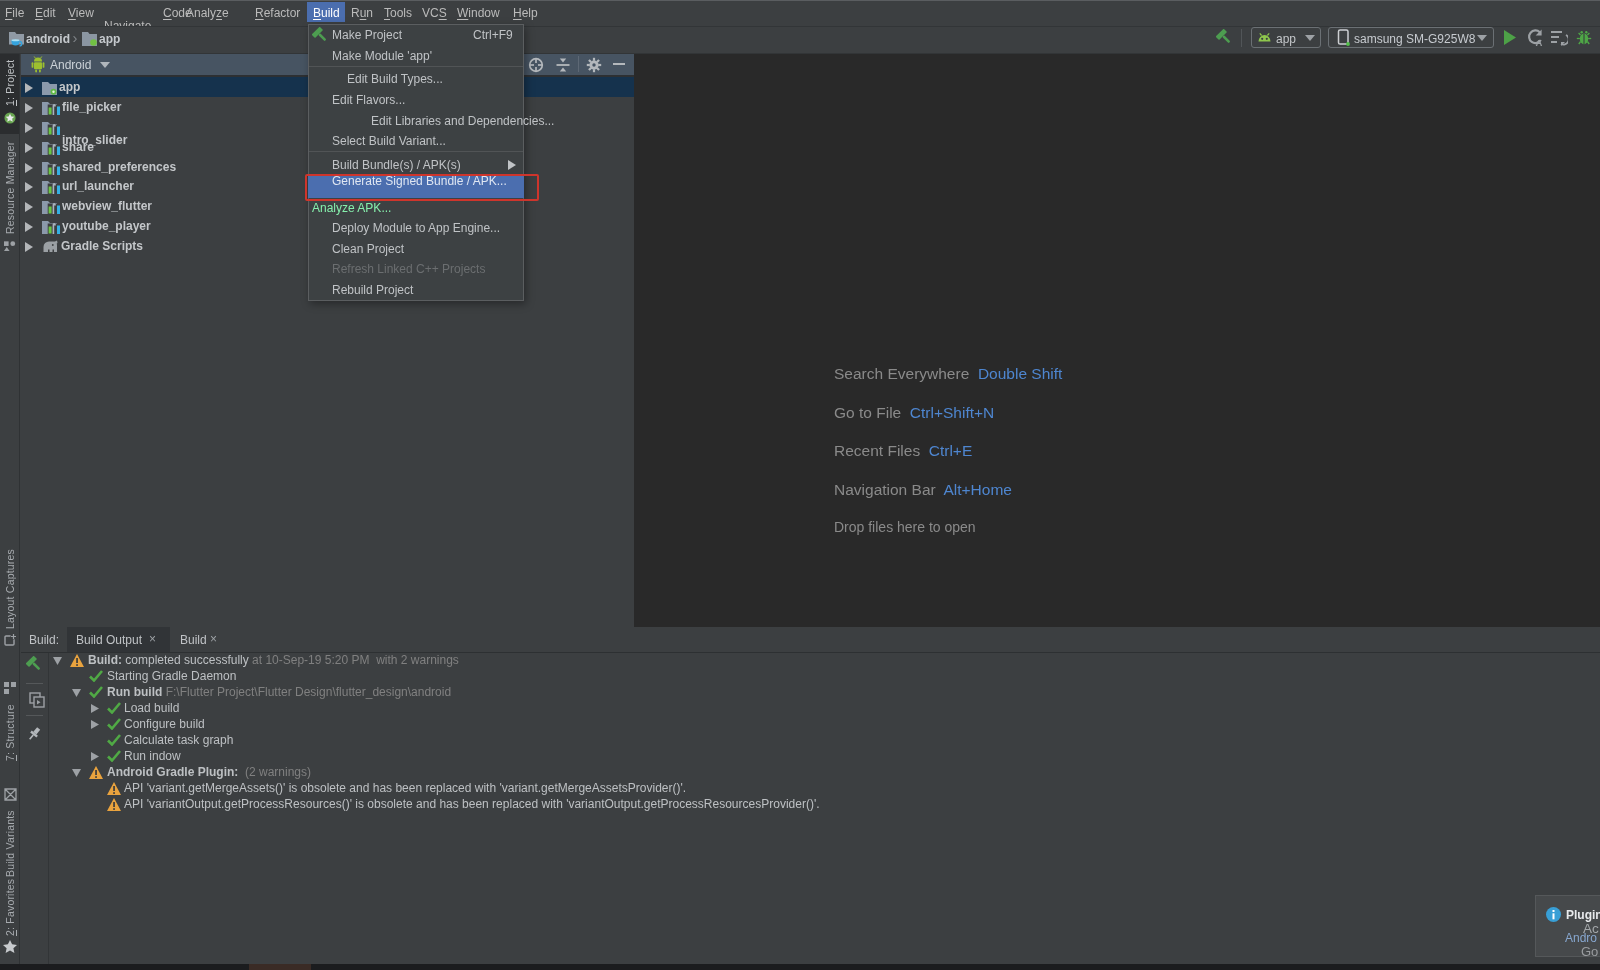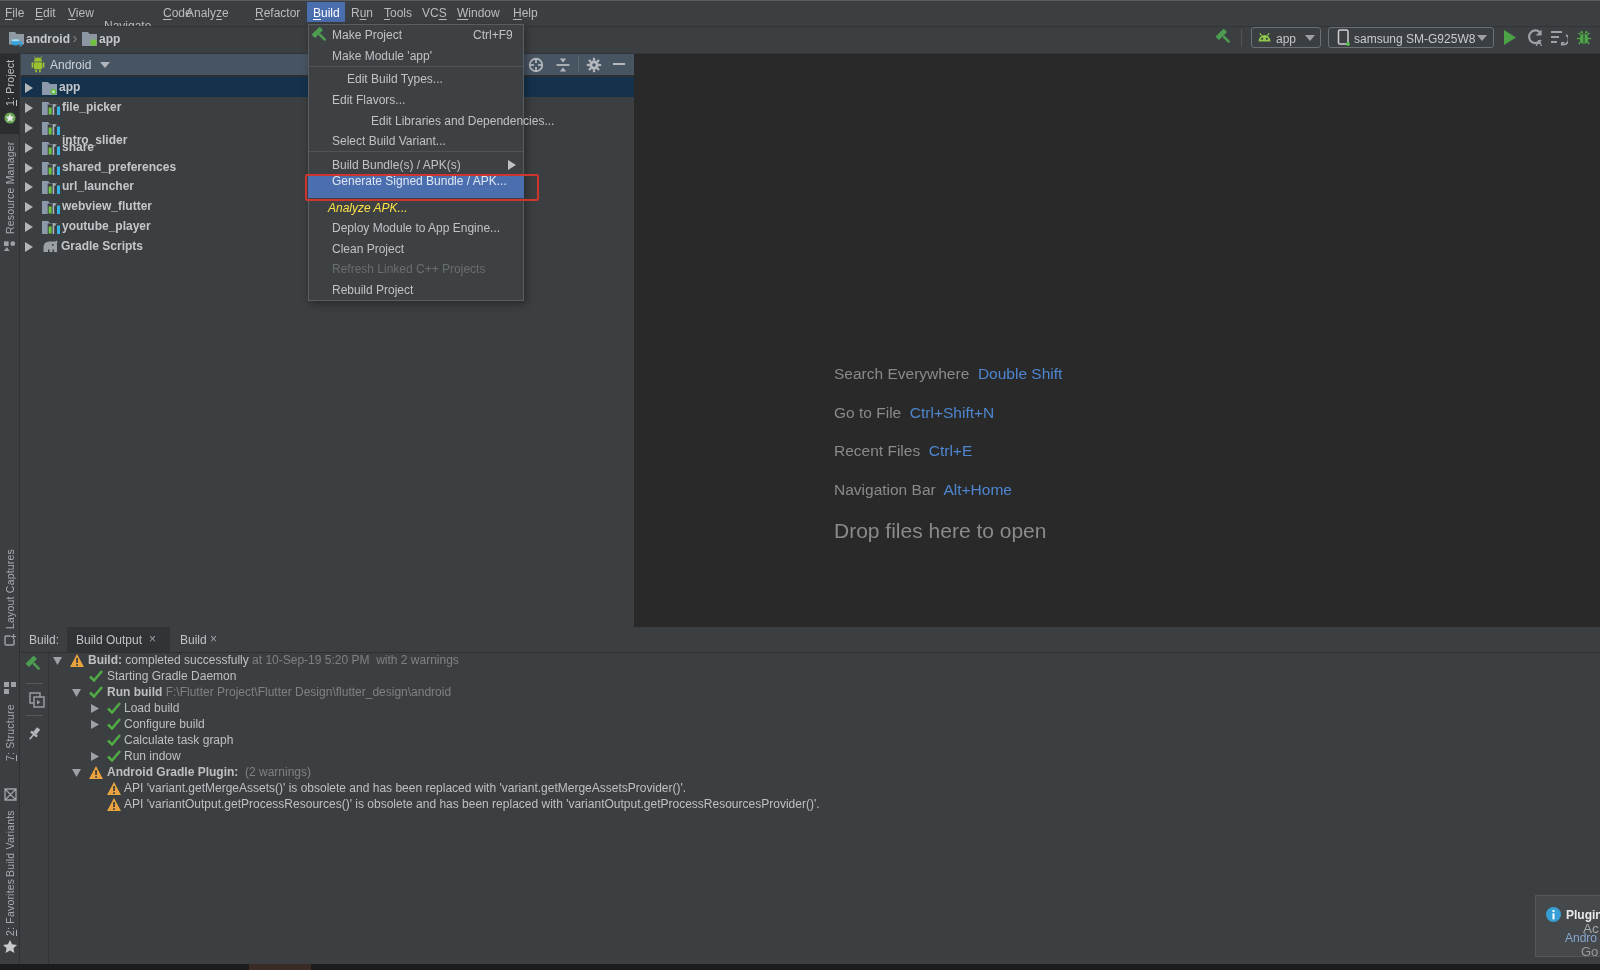--- a/index.html
+++ b/index.html
@@ -297,21 +297,21 @@
     </svg>
     <span class="abs" style="left:61px;top:239px;font-weight:bold;color:#c4c7ca;">Gradle Scripts</span>
   </div>
 
 <div class="abs" id="editor" style="left:634px;top:54px;width:966px;height:573px;background:#292929;"></div>
 <div id="shortcuts" class="abs" style="left:0;top:0;">
     <div class="abs" style="left:834px;top:365px;font-size:15.5px;color:#8a8a8a;white-space:nowrap;">Search Everywhere<span style="color:#4e86d0;">&nbsp; Double Shift</span></div>
     <div class="abs" style="left:834px;top:403.5px;font-size:15.5px;color:#8a8a8a;white-space:nowrap;">Go to File<span style="color:#4e86d0;">&nbsp; Ctrl+Shift+N</span></div>
     <div class="abs" style="left:834px;top:442px;font-size:15.5px;color:#8a8a8a;white-space:nowrap;">Recent Files<span style="color:#4e86d0;">&nbsp; Ctrl+E</span></div>
     <div class="abs" style="left:834px;top:480.5px;font-size:15.5px;color:#8a8a8a;white-space:nowrap;">Navigation Bar<span style="color:#4e86d0;">&nbsp; Alt+Home</span></div>
-    <div class="abs" style="left:834px;top:519px;font-size:21px;color:#8a8a8a;white-space:nowrap;">Drop files here to open<span style="color:#4e86d0;">&nbsp; </span></div>
+    <div class="abs" style="left:834px;top:519px;font-size:14px;color:#8a8a8a;white-space:nowrap;">Drop files here to open<span style="color:#4e86d0;">&nbsp; </span></div>
   </div>
 
 <div class="abs" id="buildpanel" style="left:21px;top:627px;width:1579px;height:337px;background:#3c3f41;"></div>
 <div class="abs" style="left:67px;top:627px;width:103px;height:25px;background:#313437;"></div>
 <span class="abs" style="left:29px;top:633px;color:#c0c3c6;">Build:</span>
 <span class="abs" style="left:76px;top:633px;color:#c0c3c6;">Build Output</span>
 <span class="abs" style="left:149px;top:632px;color:#9da1a5;">×</span>
 <span class="abs" style="left:180px;top:633px;color:#c0c3c6;">Build</span>
 <span class="abs" style="left:210px;top:632px;color:#9da1a5;">×</span>
 <div class="abs" style="left:21px;top:652px;width:1579px;height:1px;background:#2d3032;"></div>
@@ -419,21 +419,21 @@
 </svg>
 <div id="menuitemsbox">
     <span class="abs" style="left:332px;top:28px;color:#c0c3c6;">Make Project</span>
     <span class="abs" style="left:473px;top:28px;color:#c0c3c6;">Ctrl+F9</span>
     <span class="abs" style="left:332px;top:48.5px;color:#c0c3c6;">Make Module 'app'</span>
     <span class="abs" style="left:332px;top:72px;color:#c0c3c6;margin-left:15px;">Edit Build Types...</span>
     <span class="abs" style="left:332px;top:93px;color:#c0c3c6;">Edit Flavors...</span>
     <span class="abs" style="left:332px;top:113.5px;color:#c0c3c6;margin-left:39px;">Edit Libraries and Dependencies...</span>
     <span class="abs" style="left:332px;top:134px;color:#c0c3c6;">Select Build Variant...</span>
     <span class="abs" style="left:332px;top:158px;color:#c0c3c6;">Build Bundle(s) / APK(s)</span>
-    <span class="abs" style="left:328px;top:200.5px;color:#fde047;font-style:italic;">Analyze APK...</span>
+    <span class="abs" style="left:312px;top:200.5px;color:#86efac;">Analyze APK...</span>
     <span class="abs" style="left:332px;top:221px;color:#c0c3c6;">Deploy Module to App Engine...</span>
     <span class="abs" style="left:332px;top:241.5px;color:#c0c3c6;">Clean Project</span>
     <span class="abs" style="left:332px;top:261.5px;color:#6b6e70;">Refresh Linked C++ Projects</span>
     <span class="abs" style="left:332px;top:282.5px;color:#c0c3c6;">Rebuild Project</span>
   </div>
 <div class="abs" style="left:309px;top:66px;width:214px;height:1px;background:#515456;"></div>
 <div class="abs" style="left:309px;top:151px;width:214px;height:1px;background:#515456;"></div>
 <div class="abs" style="left:308px;top:176px;width:216px;height:22px;background:#4b6eaf;"></div>
 <span class="abs" style="left:332px;top:174px;color:#dfe6f2;">Generate Signed Bundle / APK...</span>
 <svg class="abs" style="left:508px;top:160px;" width="8" height="10" viewBox="0 0 8 10">

